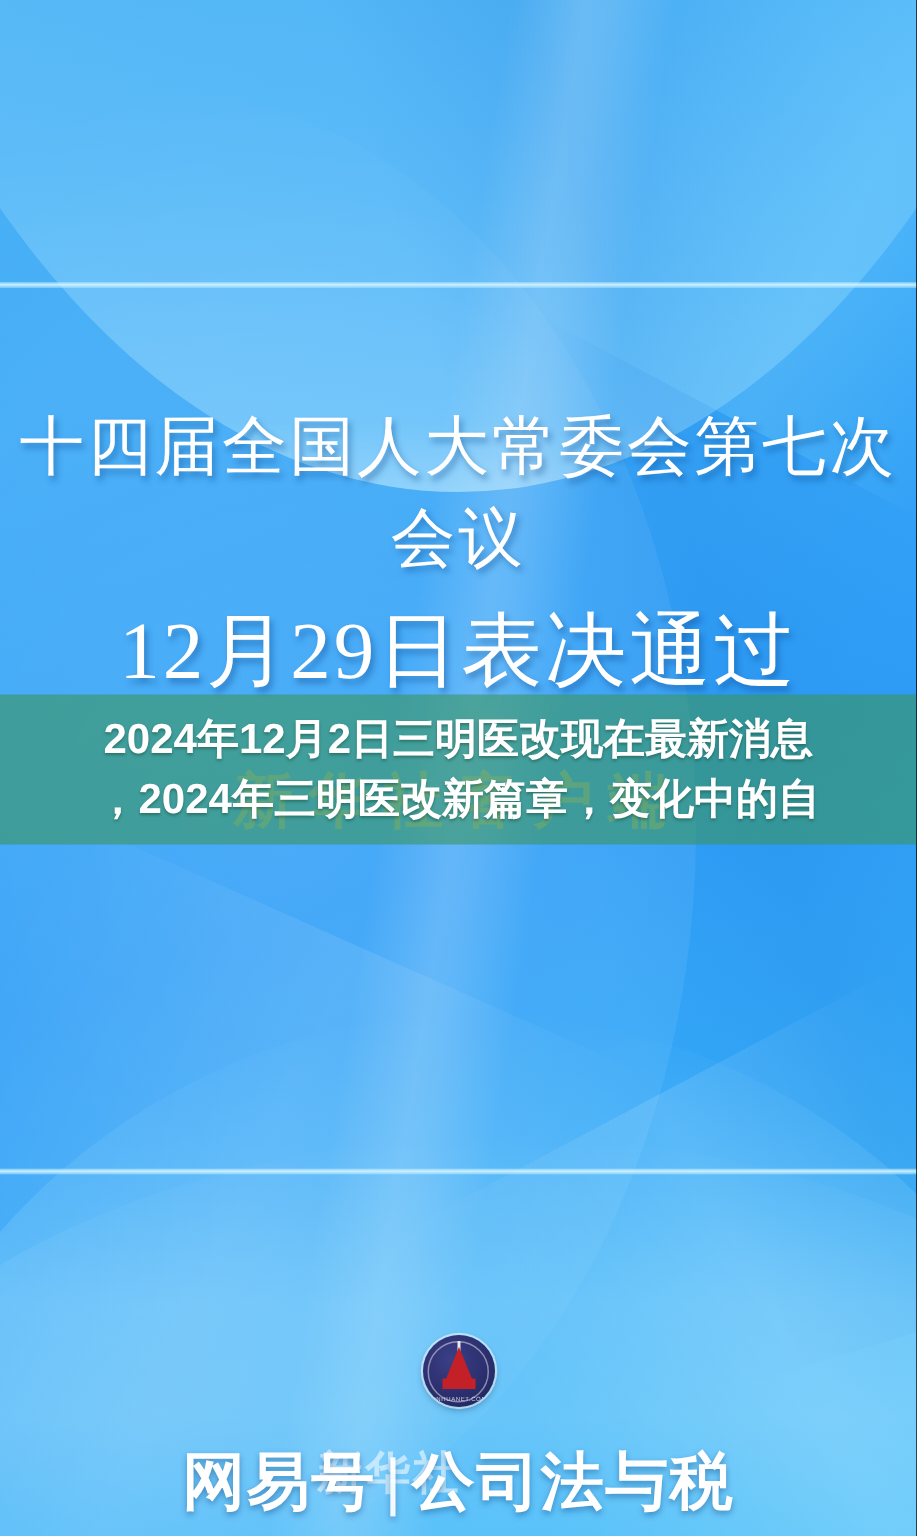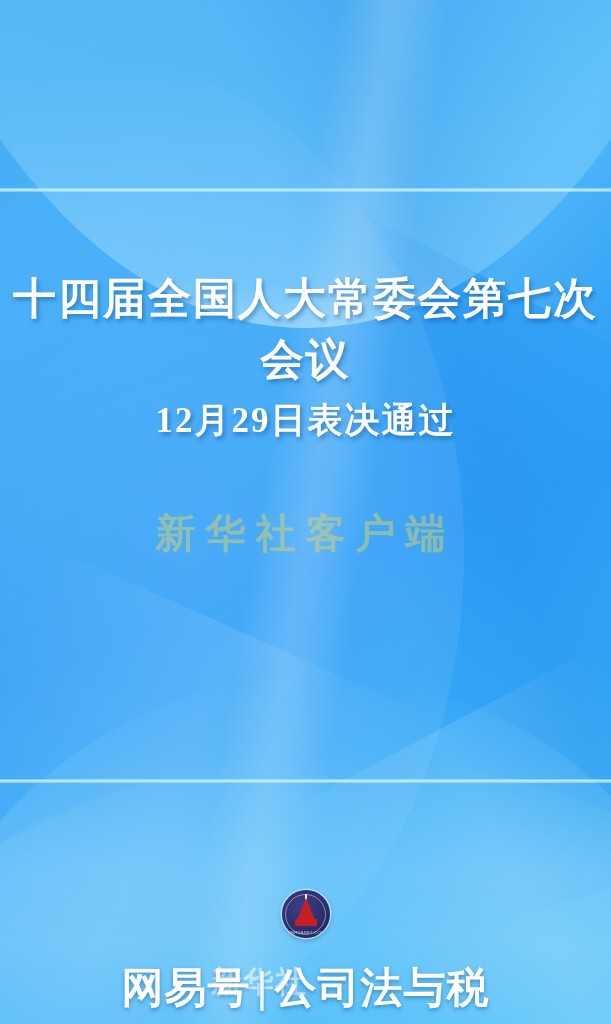--- a/index.html
+++ b/index.html
@@ -113,28 +113,28 @@
 
   
   .headline {
     position: absolute;
     left: 0;
     top: 268px;
     width: 100%;
     text-align: center;
     color: #ffffff;
     font-family: "Liberation Serif", "DejaVu Serif", serif;
-    font-weight: 700;
+    font-weight: 400;
     letter-spacing: 2px;
     text-shadow: 2px 3px 4px rgba(10,70,140,0.45);
     line-height: 1.42;
     pointer-events: none;
   }
   .headline .line1 { font-size: 43px; display: block; }
-  .headline .line2 { font-size: 35px; display: block; margin-top: 6px; }
+  .headline .line2 { font-size: 54px; display: block; margin-top: 6px; }
 
   
   .subline {
     position: absolute;
     left: 0;
     top: 640px;
     width: 100%;
     text-align: center;
     color: #ffffff;
     font-family: "Liberation Serif", "DejaVu Serif", serif;
@@ -306,20 +306,24 @@
   <div class="rule rule-top"></div>
   <div class="rule rule-bottom"></div>
 
   <div class="headline">
     <span class="line1">十四届全国人大常委会第七次会议</span>
     <span class="line2">12月29日表决通过</span>
   </div>
 
   <div class="wm-center">新华社客户端</div>
 
+  <div class="green-band">
+    <div class="band-line">2024年12月2日三明医改现在最新消息</div>
+    <div class="band-line">，2024年三明医改新篇章，变化中的自</div>
+  </div>
 
 
   <div class="brand">
     <div class="logo-wrap">
       <div class="logo">
         <div class="ring"></div>
         <div class="spire"></div>
         <div class="tower"></div>
         <div class="base"></div>
         <div class="arc-txt">XINHUANET.COM</div>

